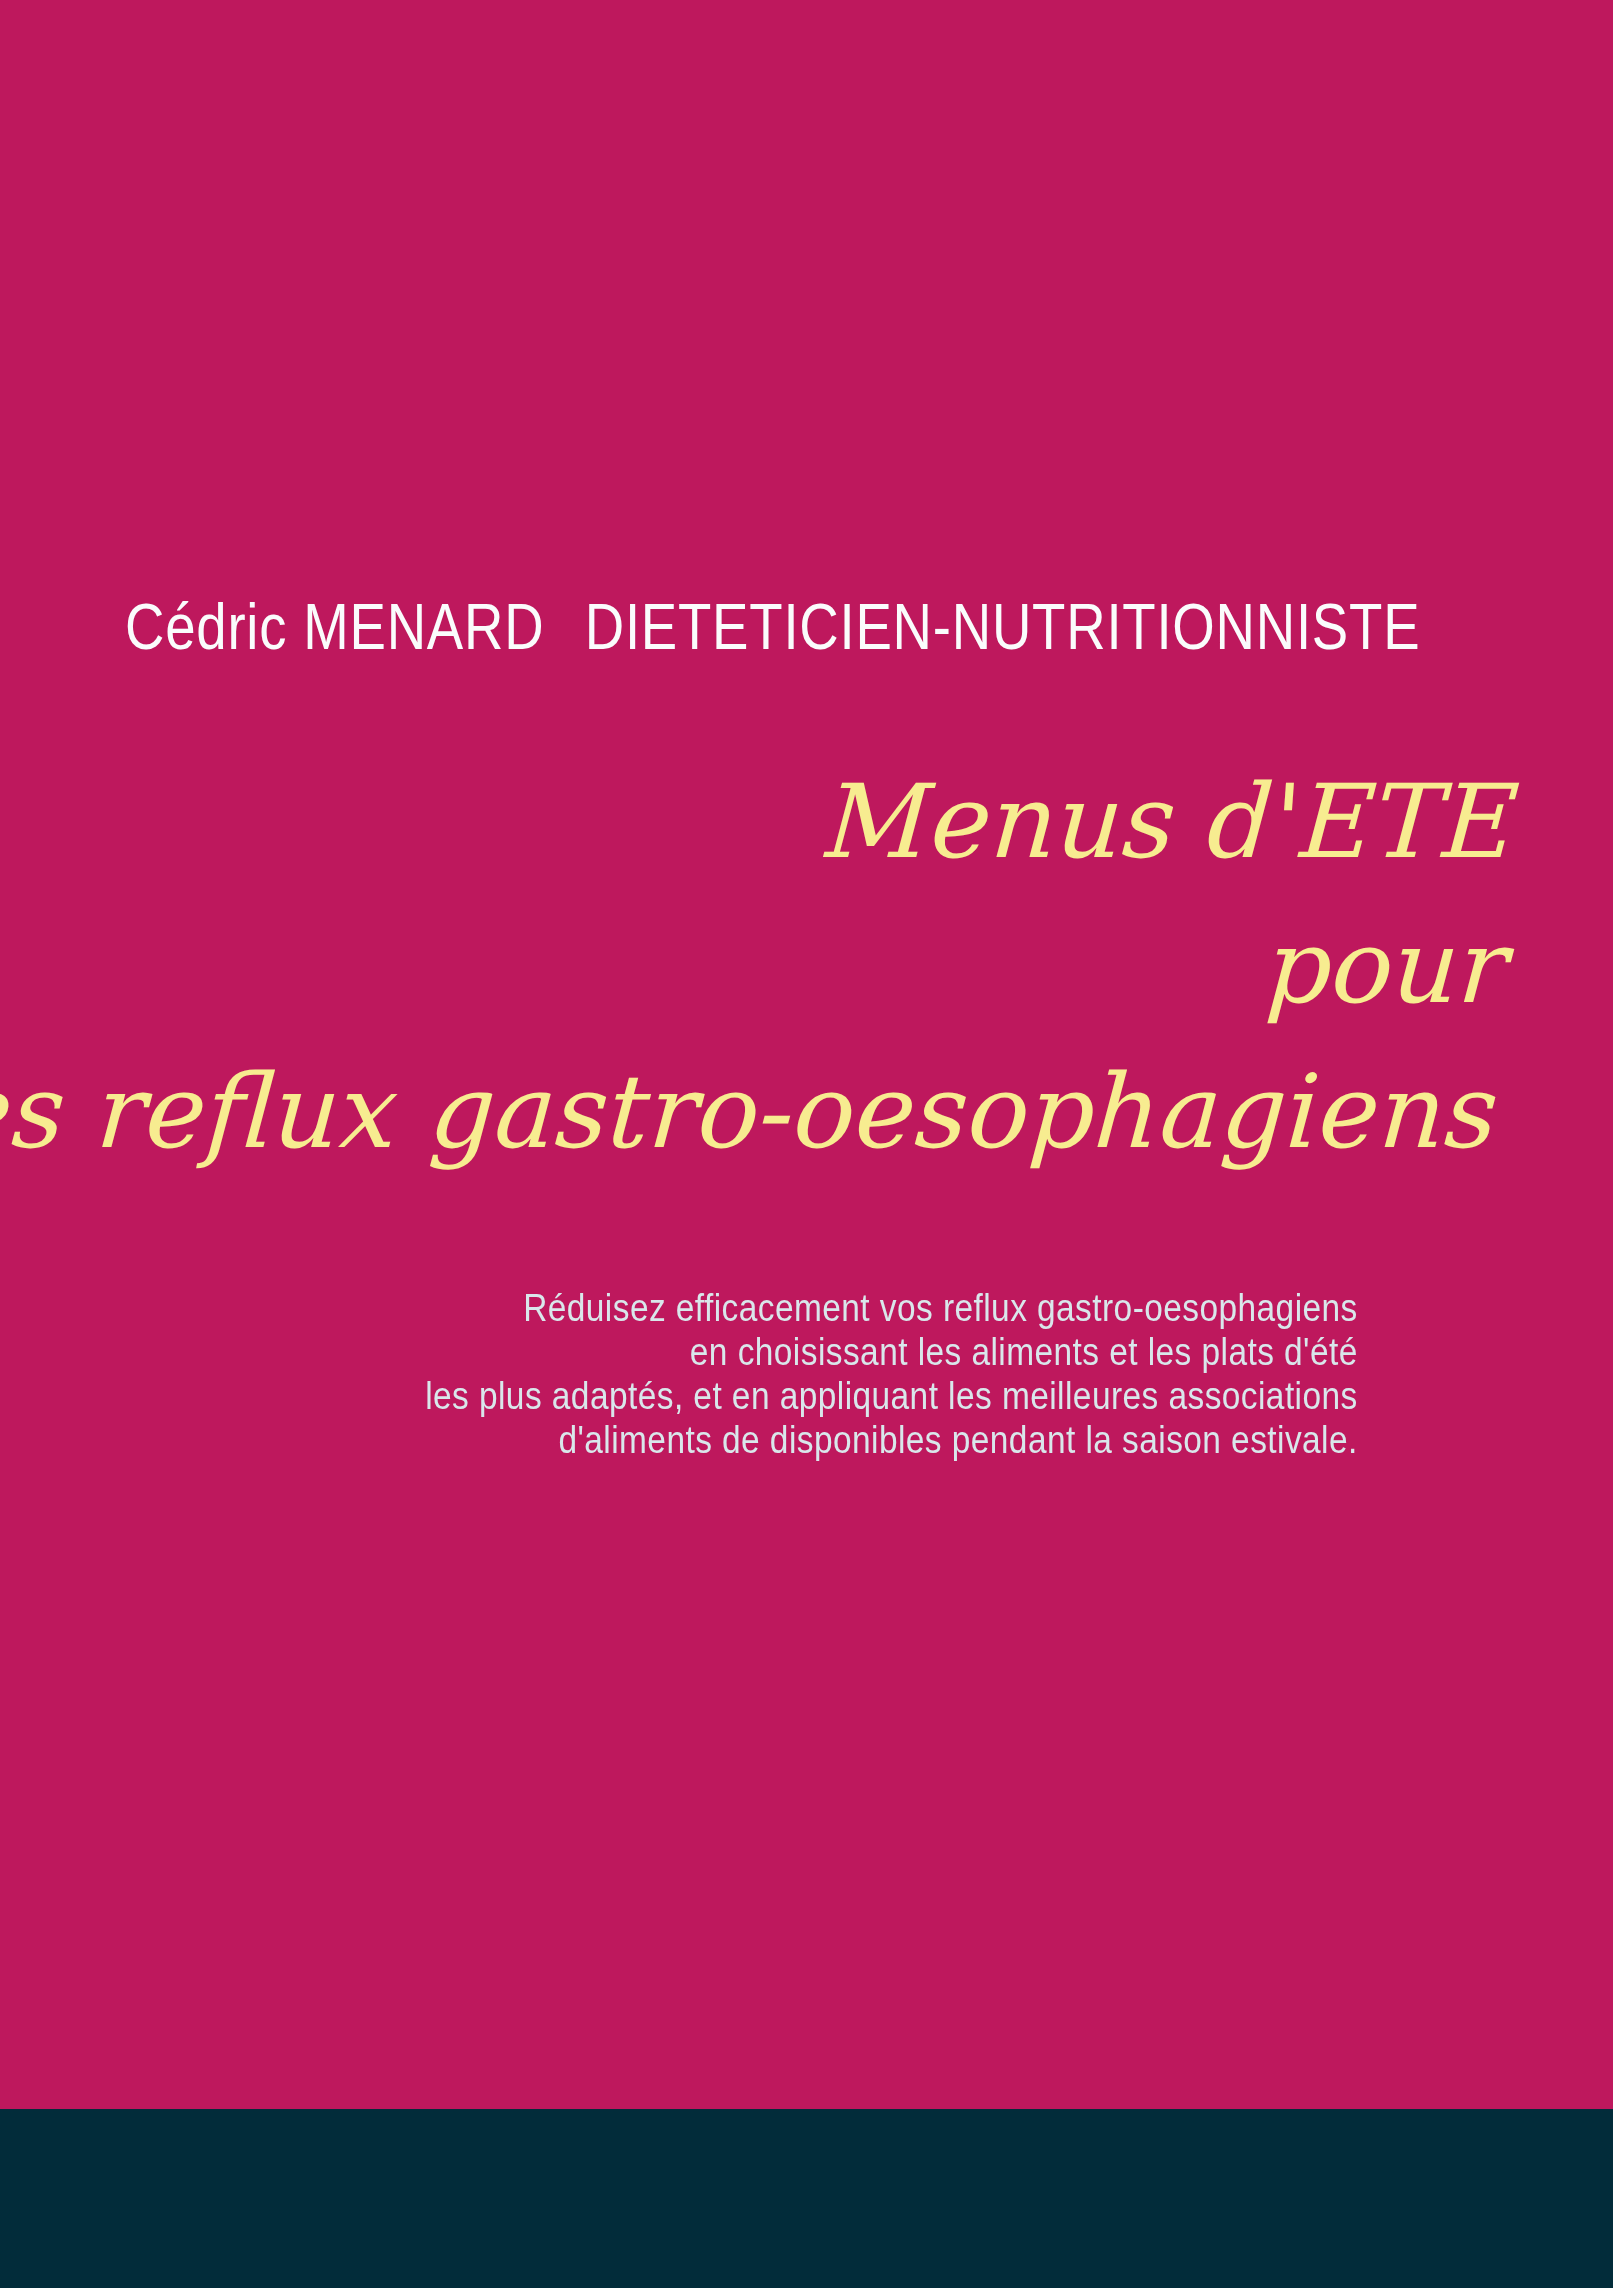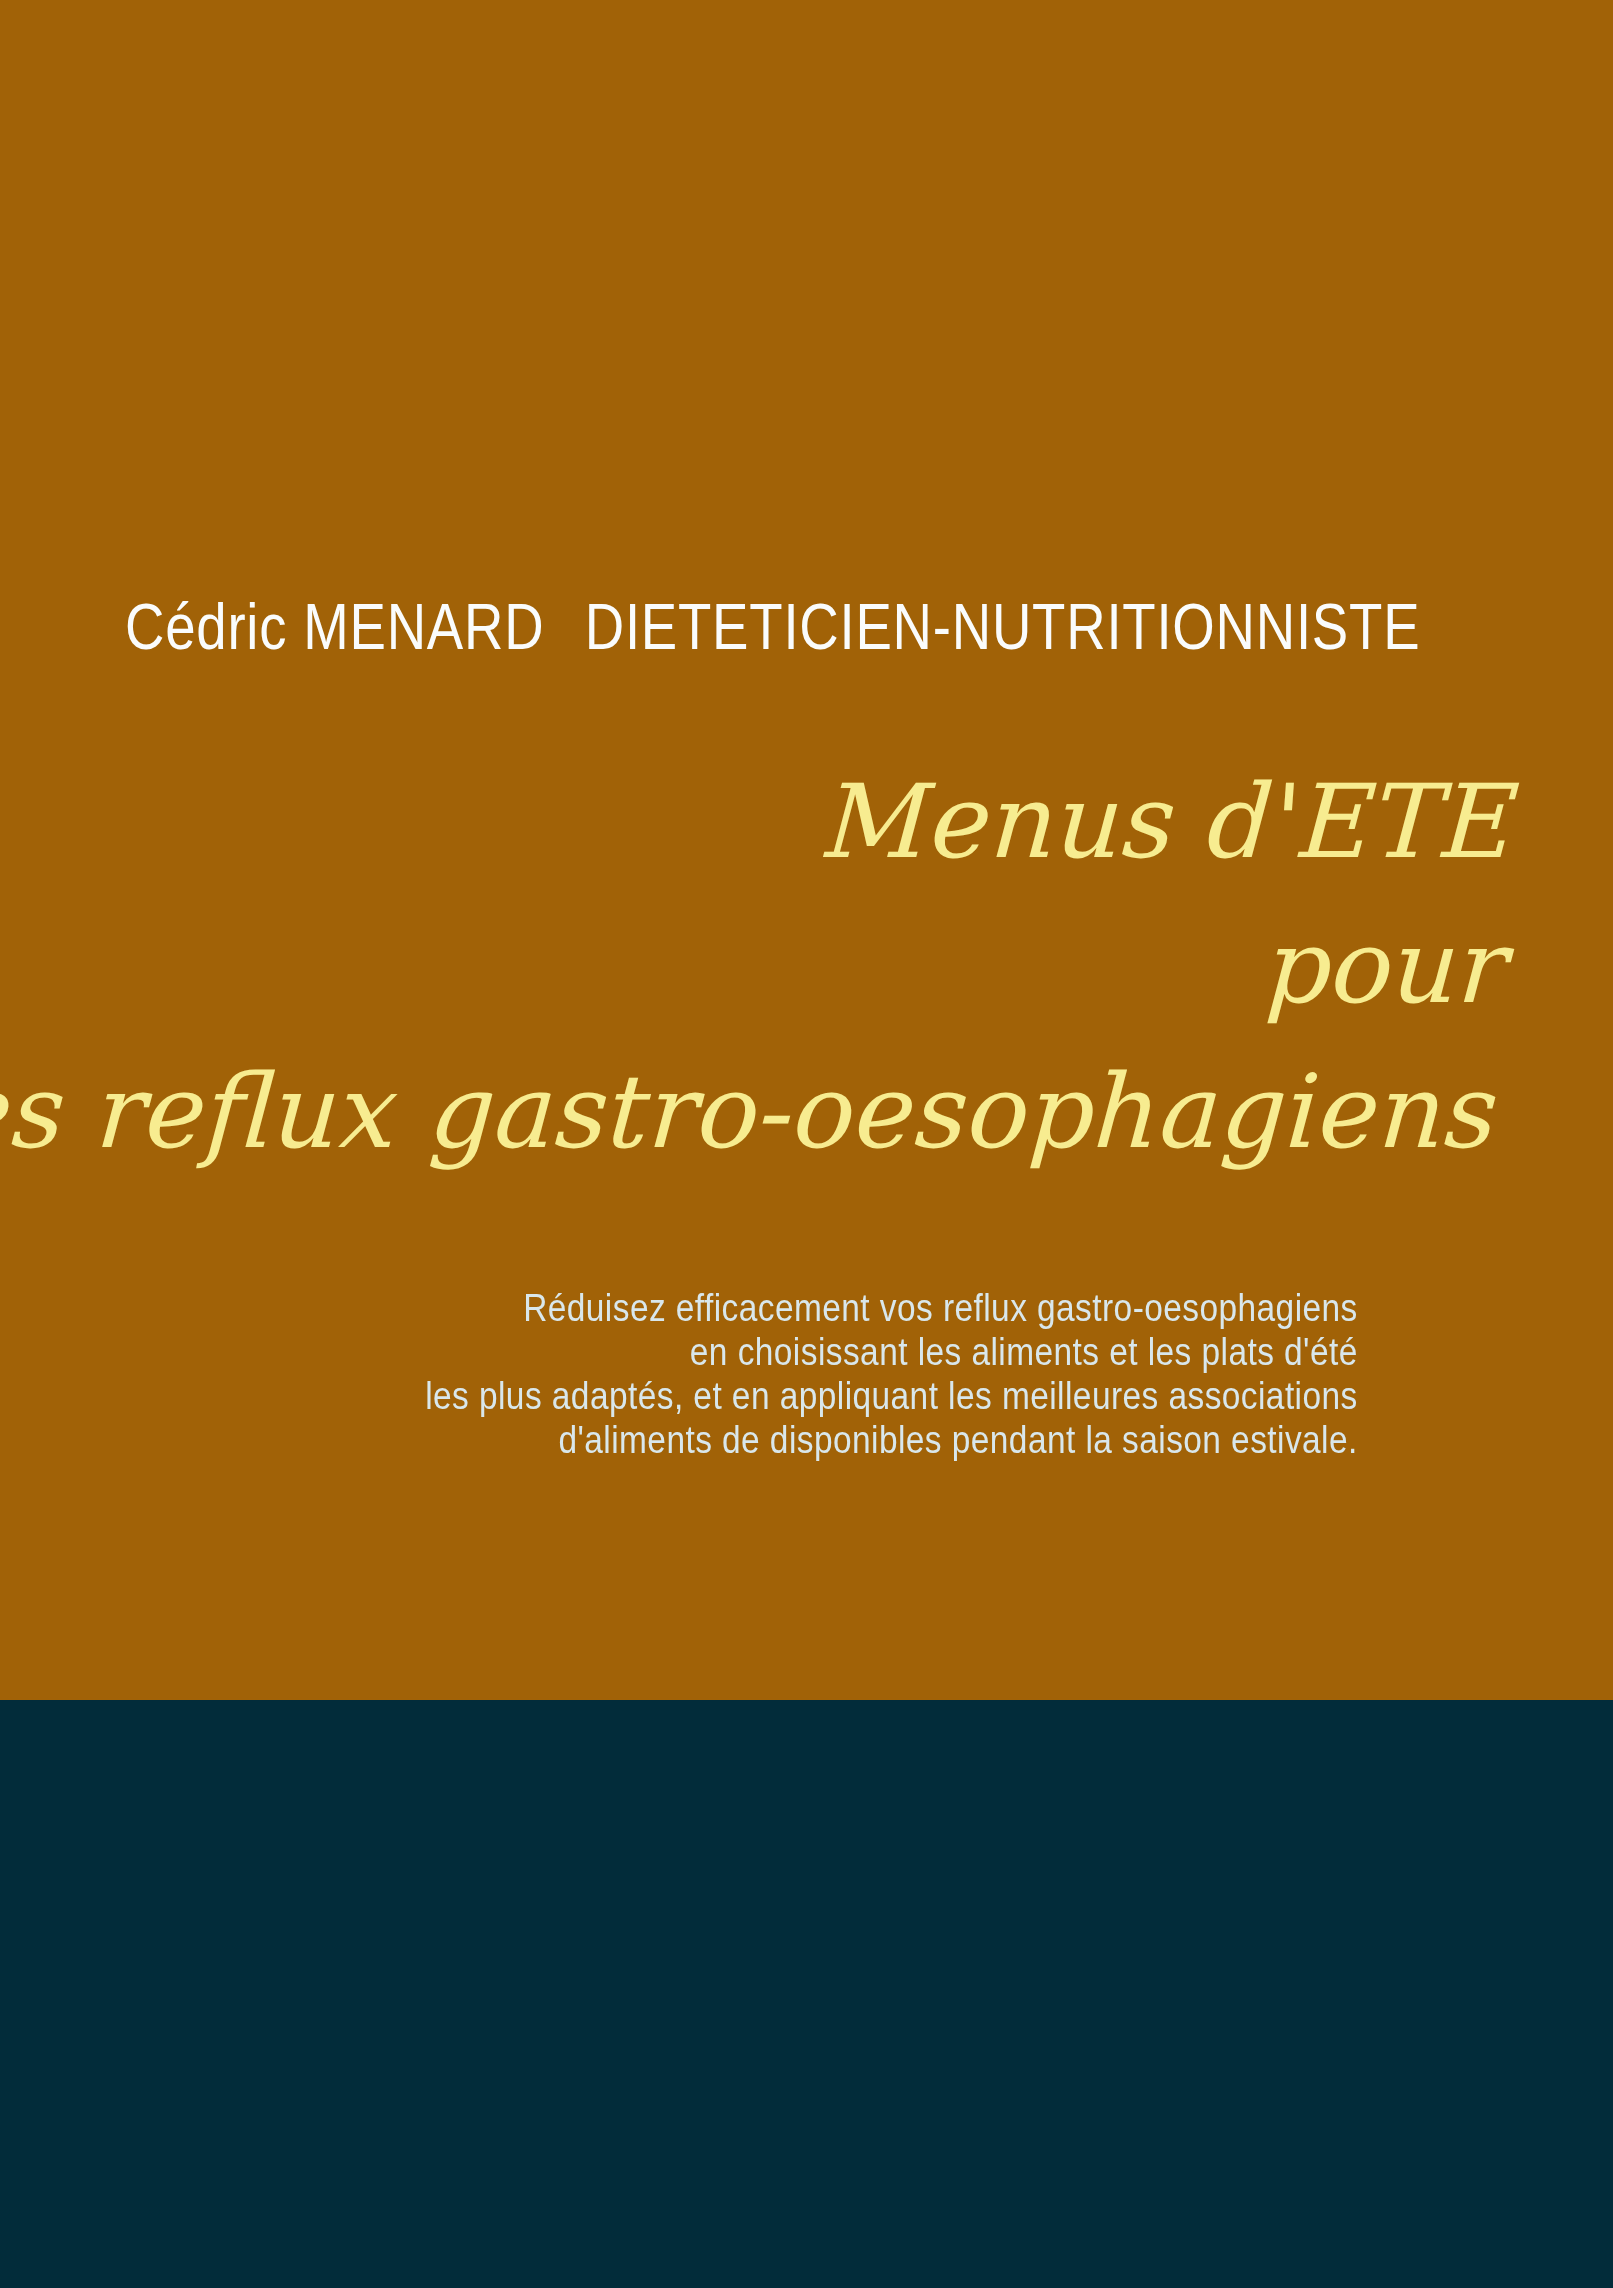--- a/index.html
+++ b/index.html
@@ -3,22 +3,22 @@
 <meta charset="utf-8">
 <style>
   html, body {
     margin: 0;
     padding: 0;
     background: #022c3a;
   }
   .cover {
     position: relative;
     width: 1613px;
-    height: 1700px;
-    background: #a16207;
+    height: 2109px;
+    background: #be185d;
     overflow: hidden;
     font-family: "Liberation Sans", sans-serif;
   }
 
   
   .author-line {
     position: absolute;
     left: 125px;
     top: 589px;
     font-size: 65px;

